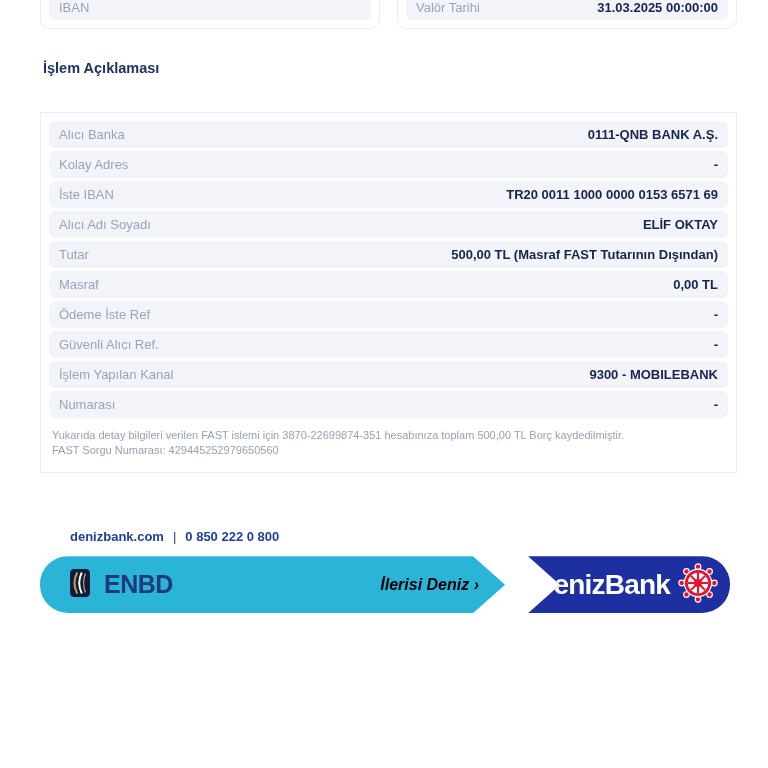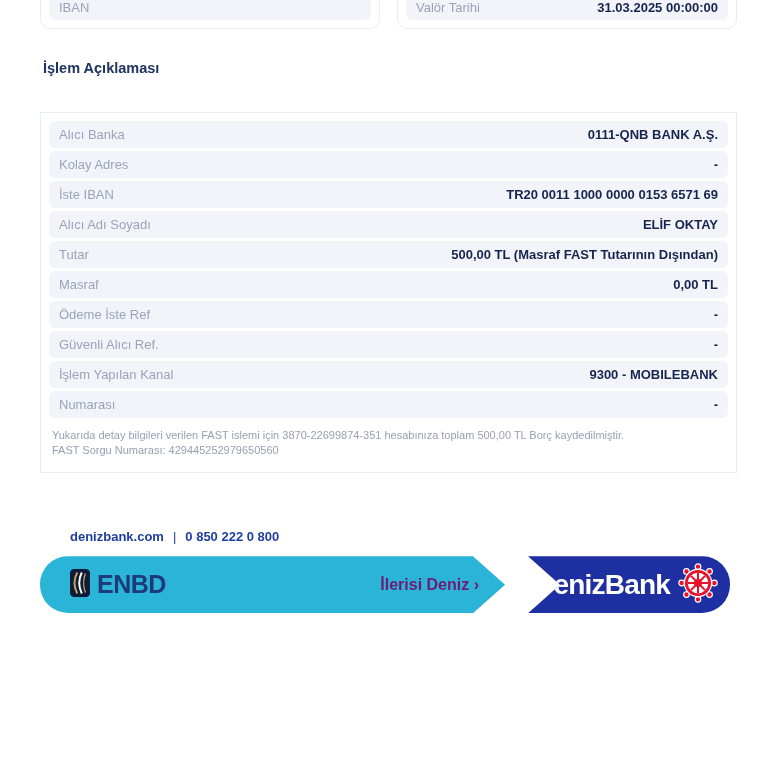--- a/index.html
+++ b/index.html
@@ -30,23 +30,23 @@
   .site-line{margin:56px 0 12px;padding-left:30px;font-size:13px;font-weight:bold;color:#1f3e9e;
              display:flex;align-items:center;gap:9px;}
   .site-line .sep{font-weight:normal;color:#1f3e9e;}
 
   .brandbar{position:relative;width:690px;height:57px;}
   .bar-cyan{position:absolute;left:0;top:0;bottom:0;width:465px;background:#2ab5d8;
             border-radius:28px 0 0 28px;
             clip-path:polygon(0 0,calc(100% - 32px) 0,100% 50%,calc(100% - 32px) 100%,0 100%);
             display:flex;align-items:center;justify-content:space-between;
             padding:0 26px 0 30px;box-sizing:border-box;}
-  .enbd{display:flex;align-items:center;gap:7px;}
+  .enbd{display:flex;align-items:center;gap:14px;}
   .enbd-text{font-size:25px;font-weight:bold;color:#1d3a7d;letter-spacing:-0.5px;}
-  .slogan{font-size:16px;font-weight:bold;color:#701a75;}
+  .slogan{font-size:16px;font-weight:bold;color:#000000;font-style:italic;}
   .bar-blue{position:absolute;right:0;top:0;bottom:0;width:242px;background:#1e2fa2;
             border-radius:0 28px 28px 0;
             clip-path:polygon(40px 0,100% 0,100% 100%,40px 100%,72px 50%);
             display:flex;align-items:center;justify-content:flex-end;
             padding-right:12px;box-sizing:border-box;gap:8px;}
   .denizbank-text{font-size:28px;font-weight:bold;color:#ffffff;letter-spacing:-0.8px;}
 </style>
 </head>
 <body>
 

